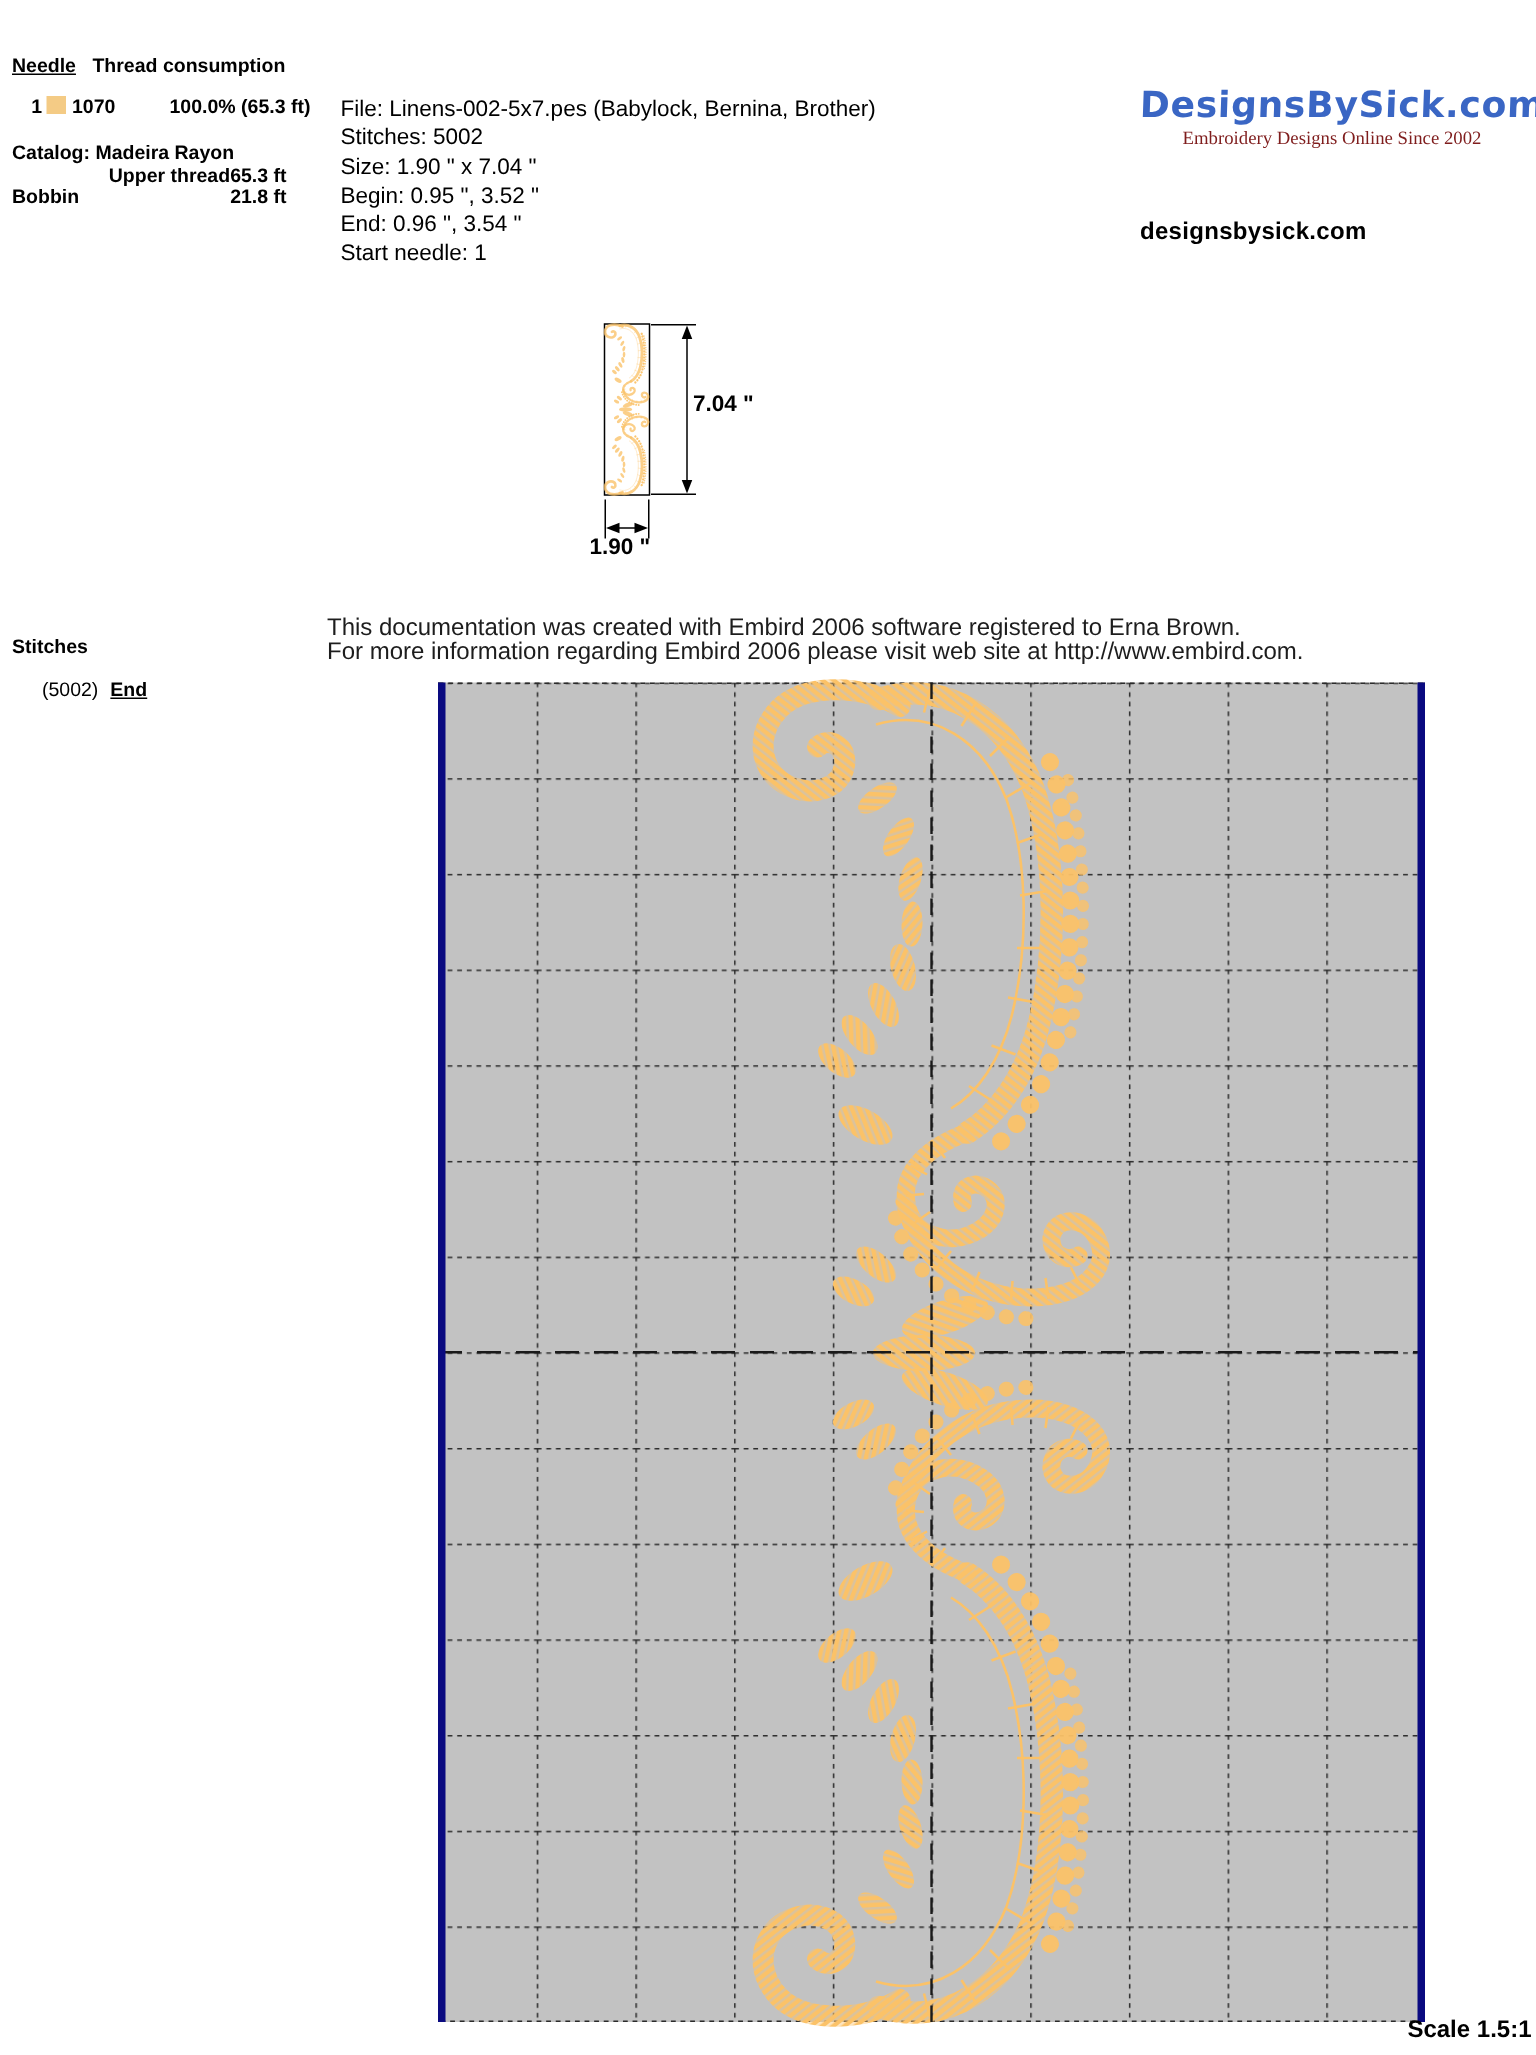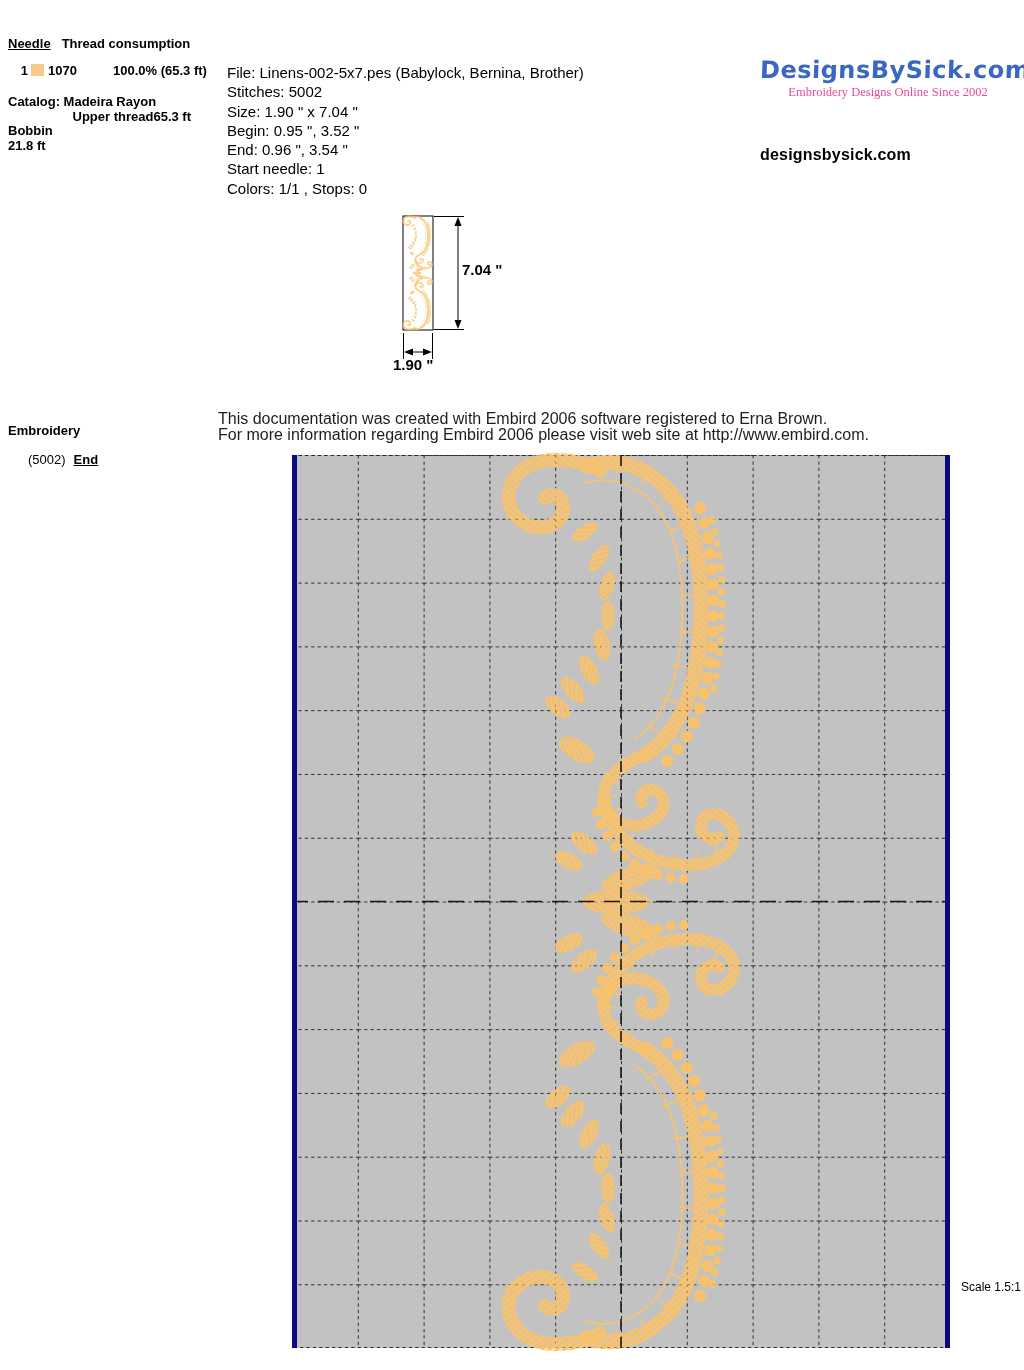--- a/index.html
+++ b/index.html
@@ -10,48 +10,48 @@
   
   .thread { left:8px; top:29px; width:210px; height:115px; font-size:13px; font-weight:bold; }
   .t-head { position:absolute; top:7px; left:0; }
   .t-head span:first-child { margin-right:11px;text-decoration:underline; }
   .t-row  { position:absolute; top:34px; left:8px; width:200px; height:15px; }
   .t-no   { display:inline-block; width:12px; text-align:right; }
   .swatch { display:inline-block; width:13px; height:12px; background:#F4CB85; vertical-align:-1px; margin:0 4px 0 3px; }
   .t-usage{ position:absolute; left:97px; top:0; }
   .t-cat  { position:absolute; top:65px; left:0; }
   .t-kv   { position:absolute; left:0; width:183px; display:flex; justify-content:space-between; }
-  .t-kv.k1 { top:80px;justify-content:flex-end; } .t-kv.k2 { top:94px;flex-direction:column; }
+  .t-kv.k1 { top:80px;justify-content:flex-end; } .t-kv.k2 { top:94px; }
 
   
   .fileinfo { left:227px; top:31px; font-size:15px; font-weight:normal; line-height:19.3px; width:500px;margin-top:32px; }
 
   
   .brand { left:760px; top:56px; width:256px; text-align:center; }
   .logo  { font-size:24px; font-weight:bold; letter-spacing:0.5px; color:#3A66C4;
            font-family:"DejaVu Sans", sans-serif; transform:skewX(-2deg); }
-  .tagline { font-size:12.5px; color:#ec4899; font-family:"Liberation Serif", serif; margin-top:1px; }
+  .tagline { font-size:12.5px; color:#7f1d1d; font-family:"Liberation Serif", serif; margin-top:1px; }
   .website { left:760px; top:146px; font-size:16px; font-weight:bold; letter-spacing:0.2px; }
 
   
   .histo-title { left:8px; top:423px; font-size:13px; font-weight:bold; }
   .histo-end   { left:28px; top:452px; font-size:13px; }
   .histo-end .cnt { font-weight:normal; }
   .histo-end .end { font-weight:bold; margin-left:8px;text-decoration:underline; }
 
   
   .note { left:218px; top:411px; font-size:16px; line-height:15.5px; color:#1d1d1d; font-weight:normal; }
 
   
   .dim { font-size:15px; font-weight:bold; }
   .dim-h { left:462px; top:261px; }
   .dim-w { left:393px; top:356px; }
 
   
-  .scale { right:3px; top:1280px; font-size:12px; font-weight:normal; }
+  .scale { right:3px; top:1345px; font-size:16px; font-weight:bold; }
 
   svg.art { position:absolute; left:0; top:0; }
 </style>
 </head>
 <body>
 
 <svg class="art" width="1024" height="1370" viewBox="0 0 1024 1370" aria-hidden="true">
   <defs>
     <pattern id="gridPat" x="292" y="455" width="65.8" height="63.79" patternUnits="userSpaceOnUse">
       <path d="M0 0.5 H65.8 M0.5 0 V63.79" fill="none" stroke="#2B2B2B" stroke-width="1" stroke-dasharray="3.2 3.2"></path>
@@ -158,33 +158,32 @@
   </div>
 </div>
 
 <div class="abs fileinfo">
   <div>File: Linens-002-5x7.pes  (Babylock, Bernina, Brother)</div>
   <div>Stitches: 5002</div>
   <div>Size: 1.90 " x 7.04 "</div>
   <div>Begin: 0.95 ", 3.52 "</div>
   <div>End: 0.96 ", 3.54 "</div>
   <div>Start needle: 1</div>
-  <div>Colors: 1/1 , Stops: 0</div>
 </div>
 
 <div class="abs brand">
   <div class="logo">DesignsBySick.com</div>
   <div class="tagline">Embroidery Designs Online Since 2002</div>
 </div>
 <div class="abs website">designsbysick.com</div>
 
 <div class="abs dim dim-h">7.04 "</div>
 <div class="abs dim dim-w">1.90 "</div>
 
-<div class="abs histo-title">Embroidery</div>
+<div class="abs histo-title">Stitches</div>
 <div class="abs histo-end">
   <span class="cnt">(5002)</span><span class="end">End</span>
 </div>
 
 <div class="abs note">
   <div>This documentation was created with Embird 2006 software registered to Erna Brown.</div>
   <div>For more information regarding Embird 2006 please visit web site at http://www.embird.com.</div>
 </div>
 
 <div class="abs scale">Scale 1.5:1</div>

